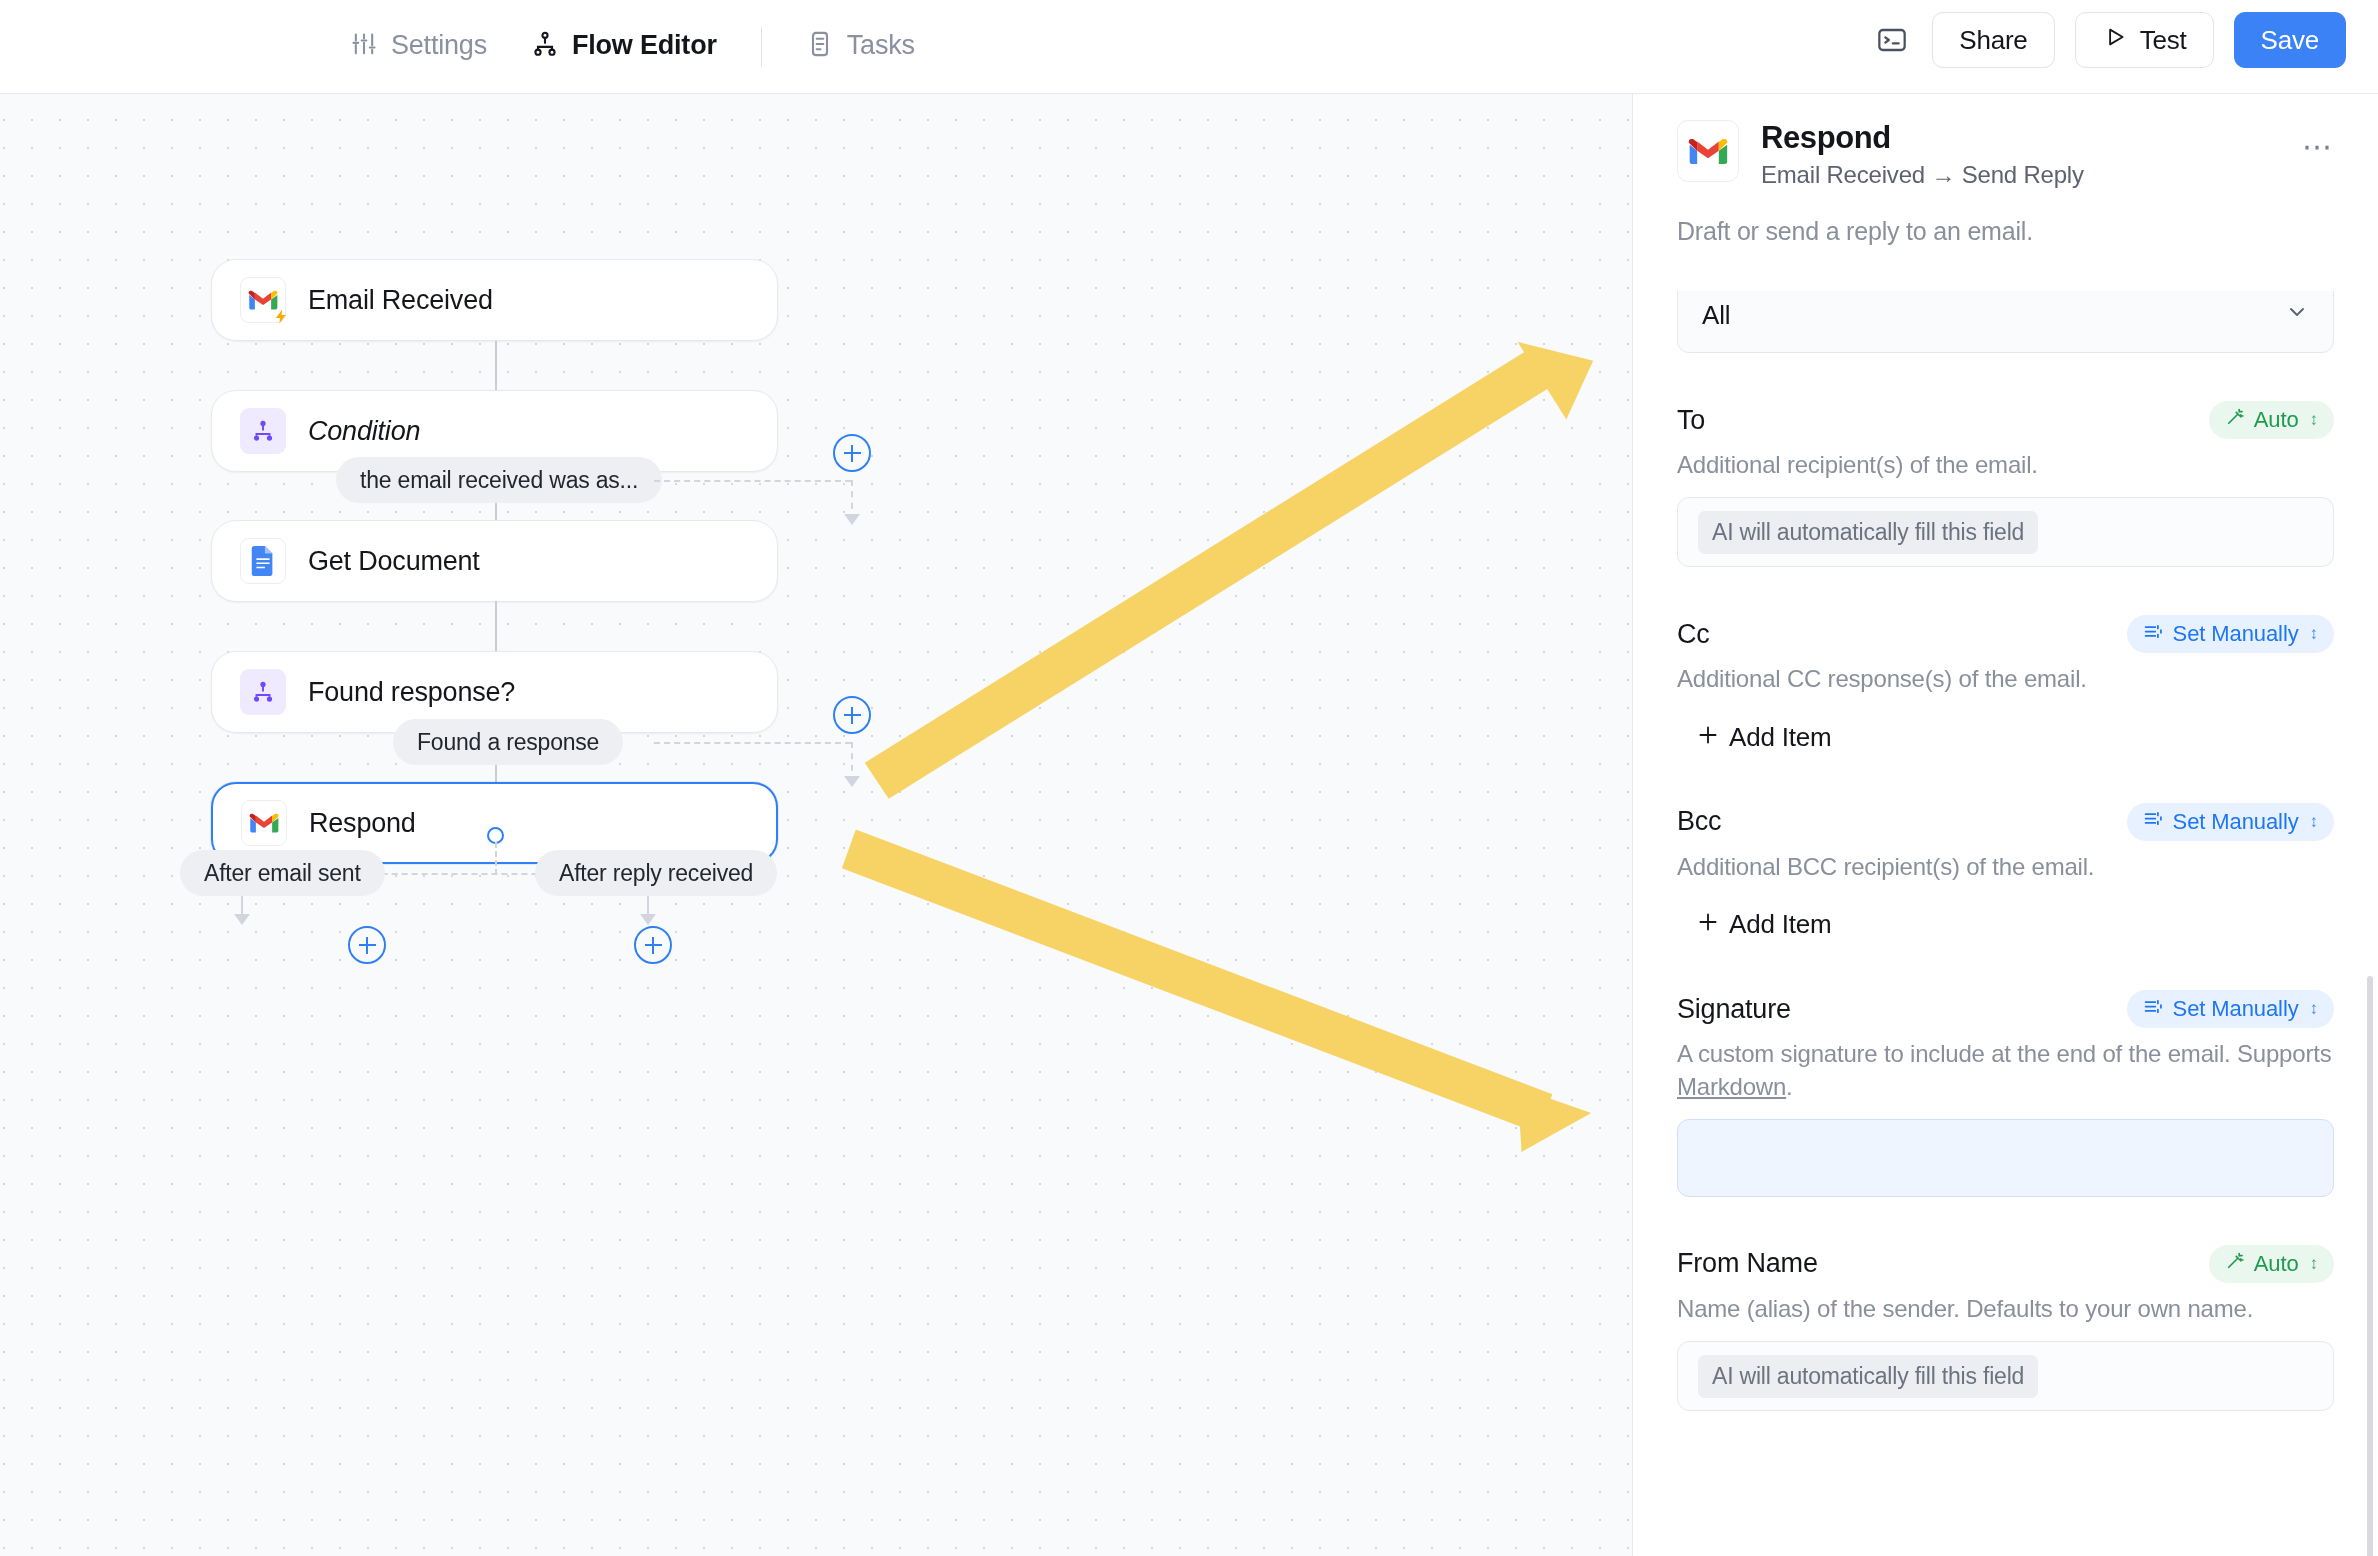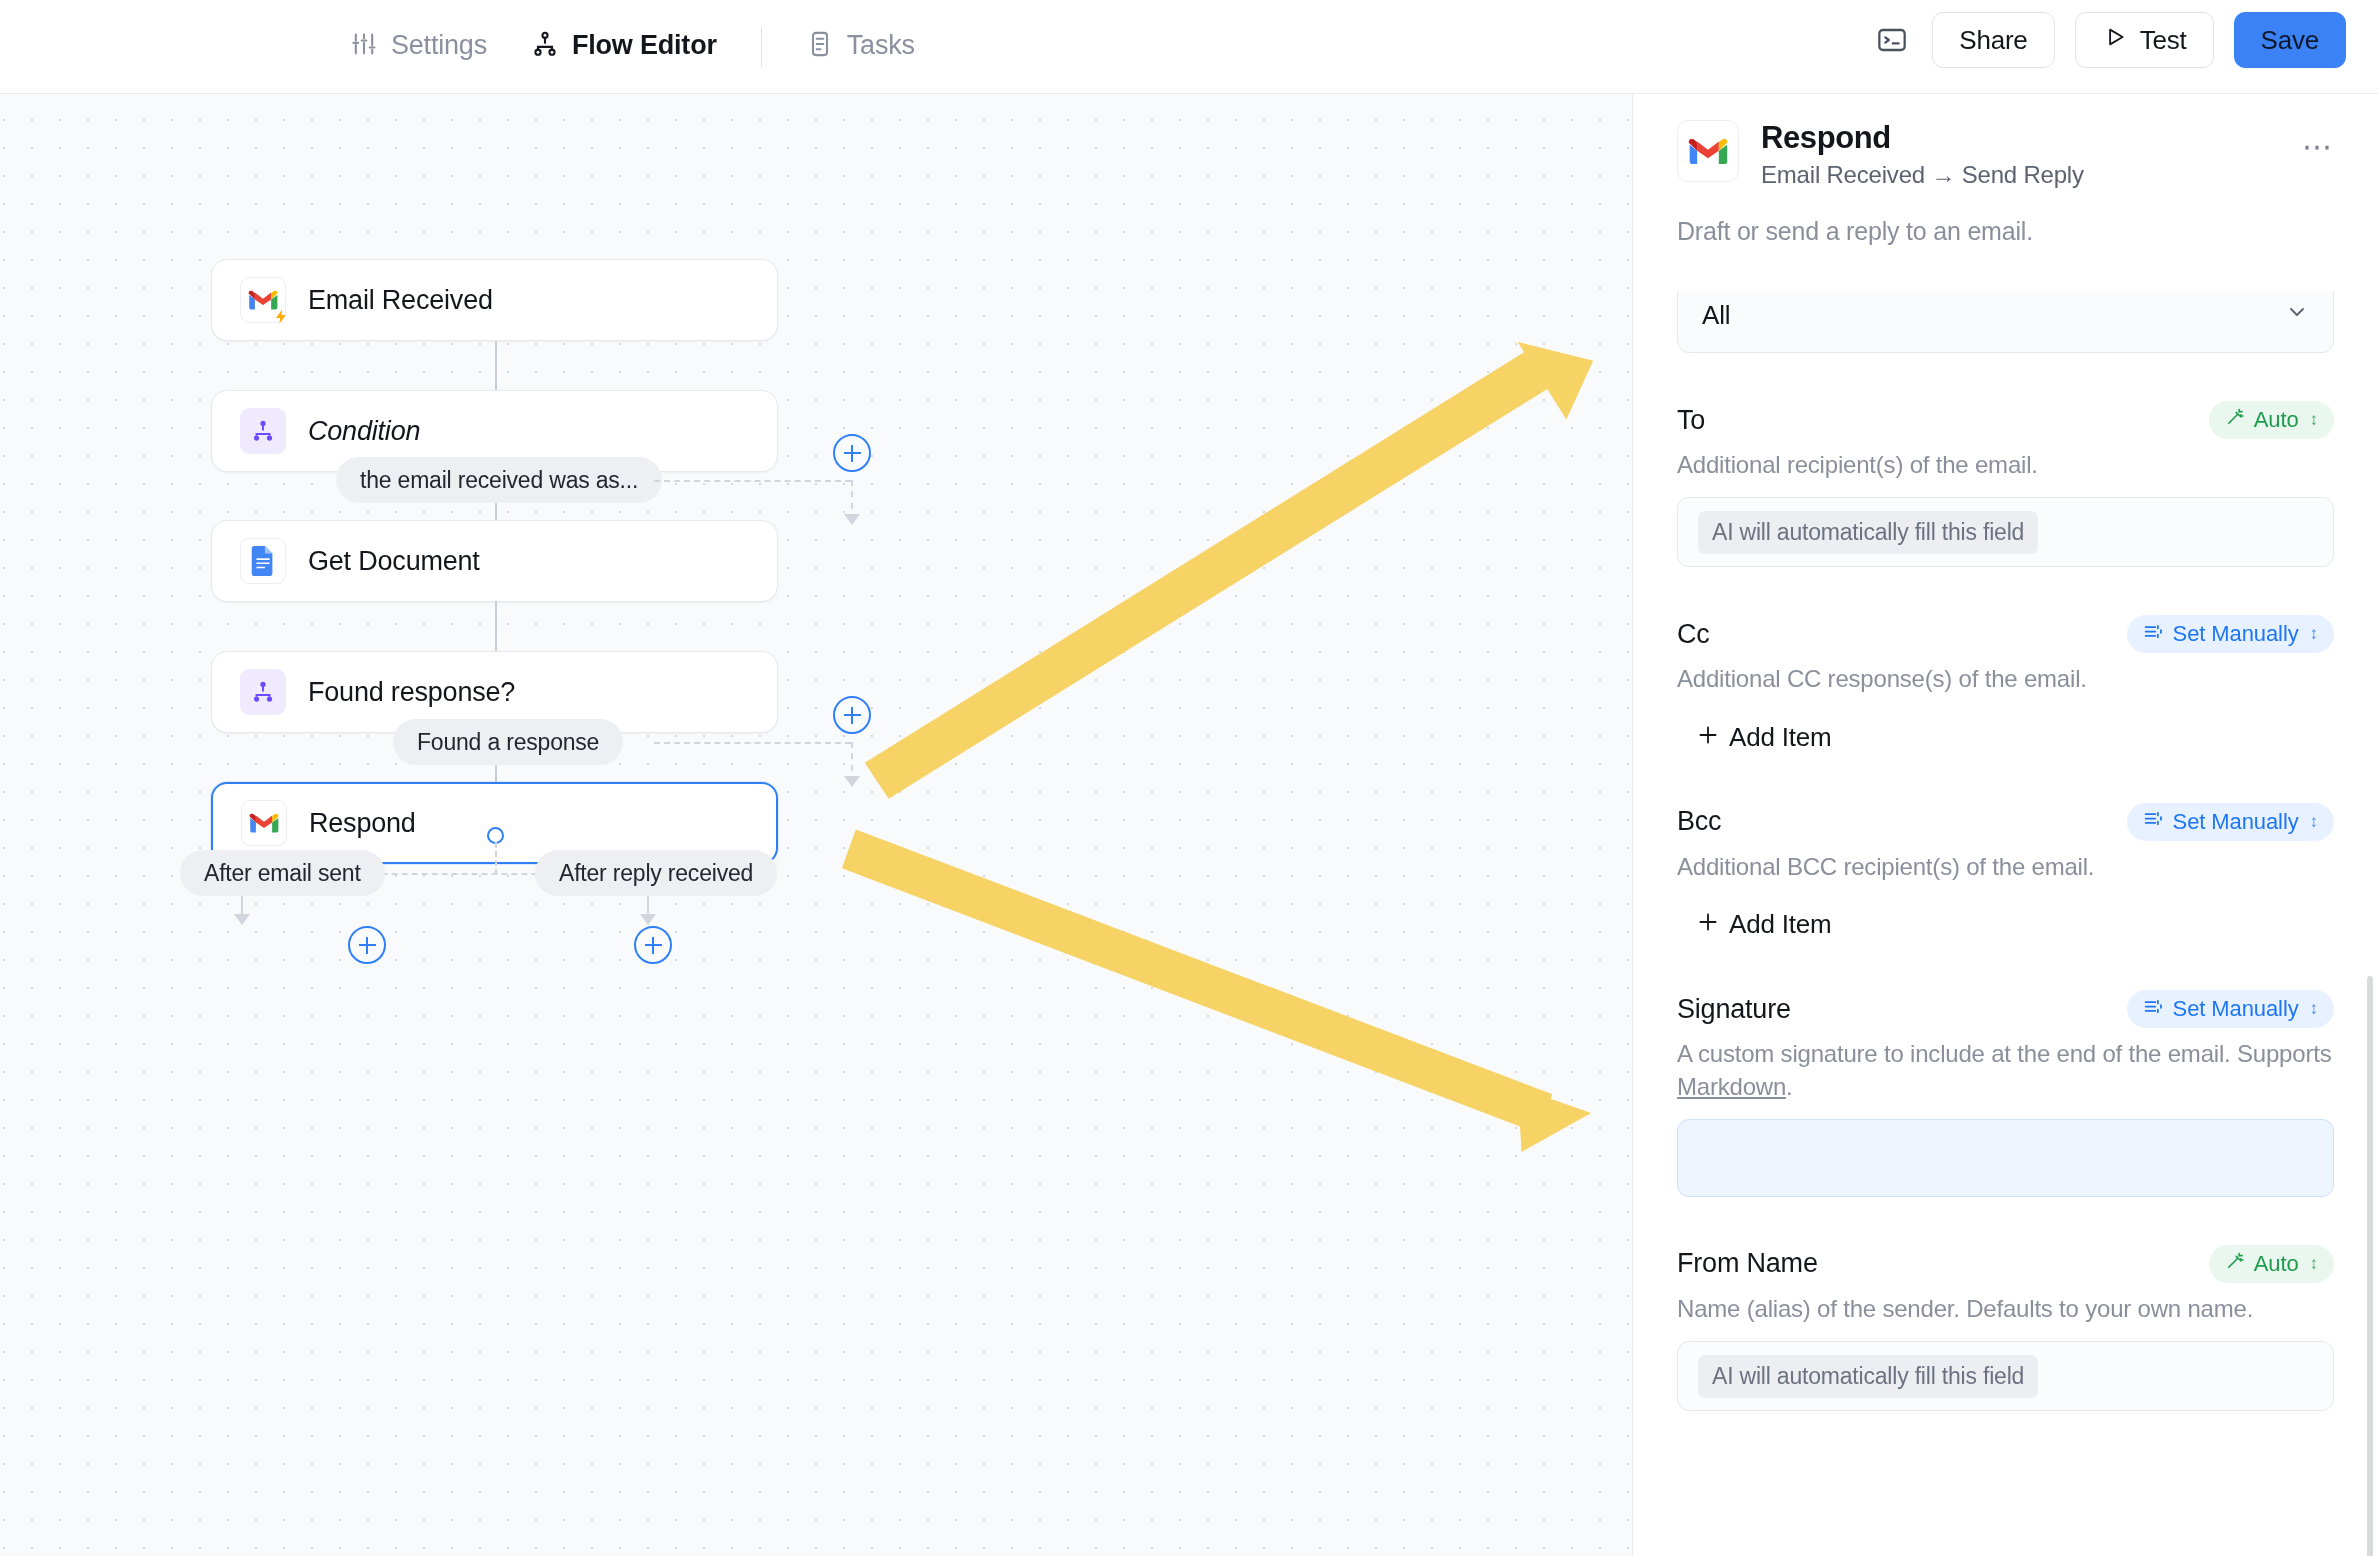--- a/index.html
+++ b/index.html
@@ -43,35 +43,35 @@
     width: 40px; height: 40px; display: flex; align-items: center; justify-content: center;
     cursor: pointer;
   }
   .btn {
     display: flex; align-items: center; gap: 12px;
     height: 56px; padding: 0 26px; border-radius: 11px;
     border: 1px solid #e2e4ea; background: #fff;
     font-size: 26px; color: #14161c; cursor: pointer; letter-spacing: -0.2px;
   }
   .btn.primary {
-    background: #3b82f6; border-color: #3b82f6; color: #0f172a; font-weight: 500;
+    background: #3b82f6; border-color: #3b82f6; color: #ffffff; font-weight: 500;
   }
 
   
   .canvas {
     position: absolute; left: 0; top: 94px; width: 1632px; bottom: 0;
     background-color: #f9fafc;
     background-image: radial-gradient(circle, #d3d6de 1.4px, transparent 1.5px);
     background-size: 28px 28px;
     background-position: 18px 12px;
     overflow: hidden;
   }
   .node {
     position: absolute; width: 567px; height: 82px;
-    background: #ffffff; border: 1px solid #e7e9ef; border-radius: 16px;
+    background: #ffffff; border: 1px solid #e7e9ef; border-radius: 25px;
     box-shadow: 0 1px 2px rgba(16,24,40,0.05);
     display: flex; align-items: center; padding-left: 28px; gap: 22px;
     cursor: pointer;
   }
   .node.selected { border: 2px solid #2f80f7; box-shadow: 0 0 0 1px rgba(47,128,247,0.12); }
   .node-label { font-size: 27px; color: #14161c; letter-spacing: -0.2px; }
   .node-icon {
     width: 46px; height: 46px; border-radius: 9px;
     display: flex; align-items: center; justify-content: center;
     position: relative; flex: none;

